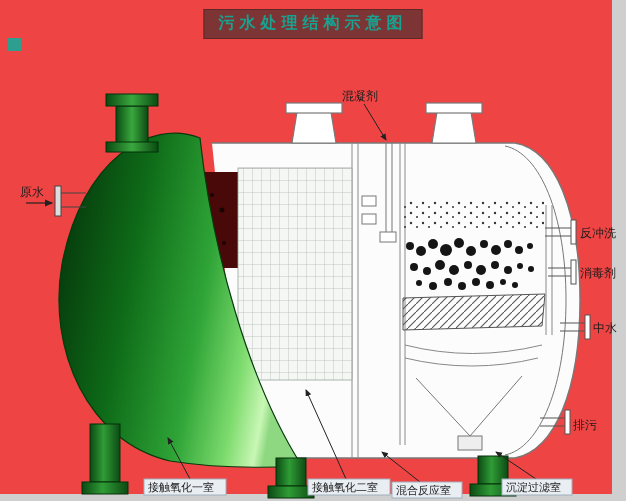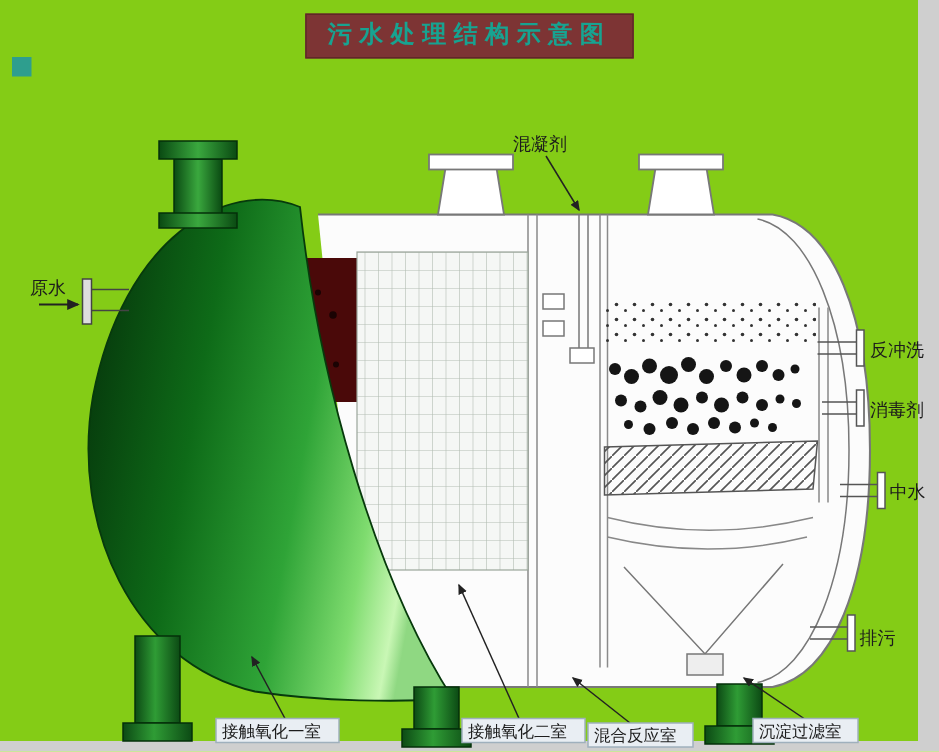--- a/index.html
+++ b/index.html
@@ -1,16 +1,16 @@
 <!DOCTYPE html>
 <html><head>
 <meta charset="utf-8">
 <style>
   html,body{margin:0;padding:0;background:#fff;}
-  .stage{position:relative;width:626px;height:501px;background:#84cc16;overflow:hidden;
+  .stage{position:relative;width:626px;height:501px;background:#ef4444;overflow:hidden;
          font-family:"Liberation Sans",sans-serif;}
   .title-box{position:absolute;top:9px;left:50%;transform:translateX(-50%);
          background:#7d3434;color:#17a391;font-weight:bold;font-size:16px;
          letter-spacing:5px;padding:3px 14px 4px 14px;border:1px solid #602727;white-space:nowrap;}
   .corner{position:absolute;left:8px;top:38px;width:13px;height:13px;background:#2e9e8e;}
   svg{position:absolute;left:0;top:0;}
   svg text{font-family:"Liberation Sans",sans-serif;font-size:12px;fill:#1c1c1c;}
   svg text.small{font-size:11px;}
 </style>
 </head>

